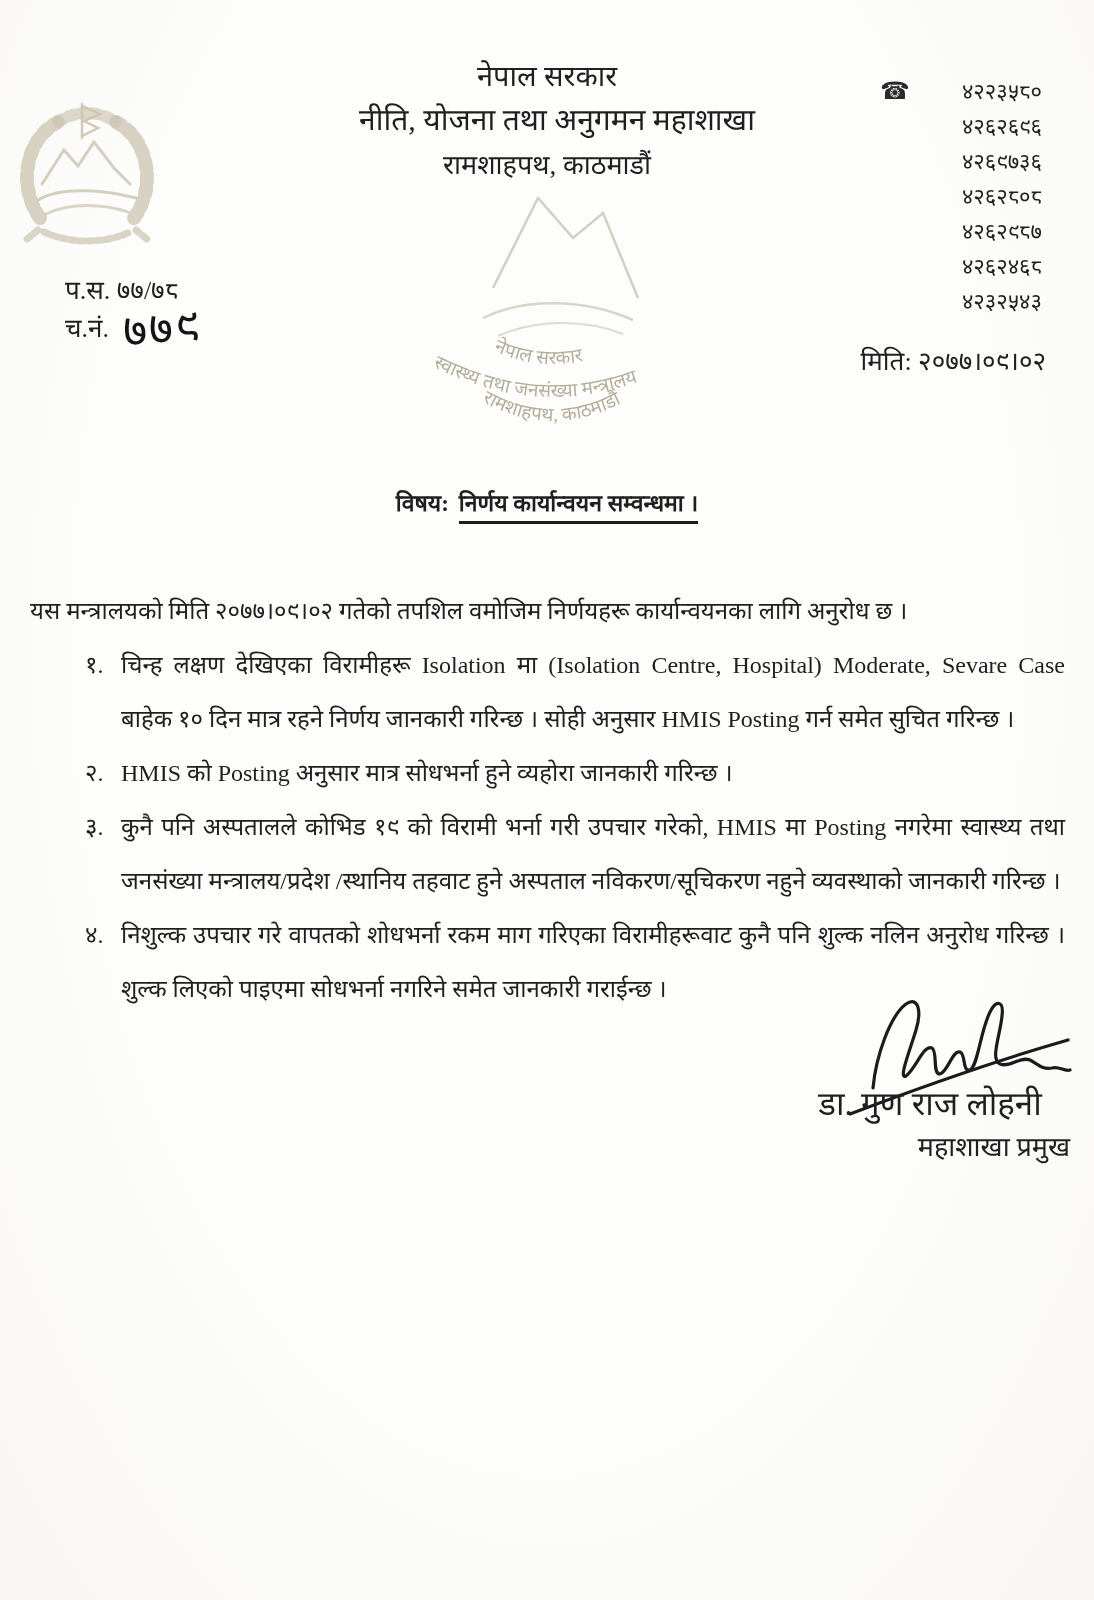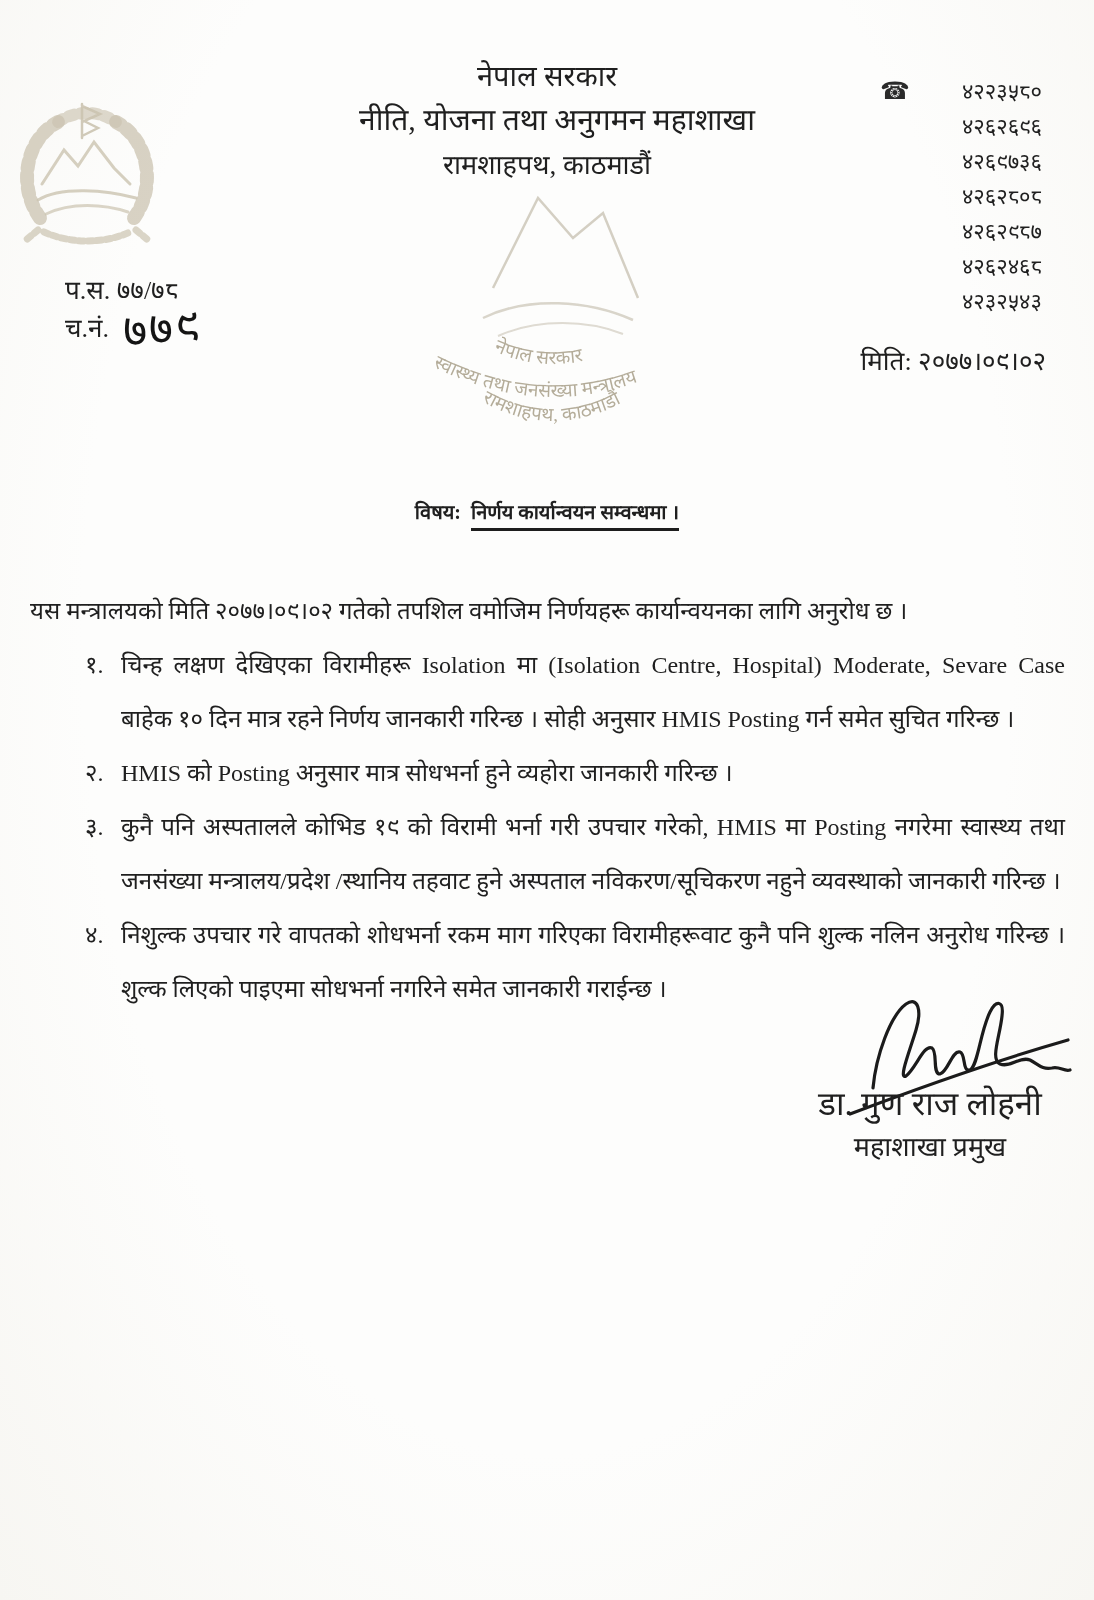--- a/index.html
+++ b/index.html
@@ -32,33 +32,33 @@
     font-family:"DejaVu Serif","Liberation Serif",serif;
   }
   
   .phones{position:absolute;top:74px;right:52px;width:130px;text-align:right;z-index:3;}
   .phone-row{font-size:22px;line-height:35px;white-space:nowrap;}
   .phone-icon{position:absolute;left:-32px;top:3px;font-size:24px;color:#2a2a2a;}
   
   .date-line{position:absolute;right:48px;top:342px;font-size:26px;z-index:3;}
   
   .recipient{position:absolute;left:30px;top:422px;font-size:27px;z-index:3;}
-  .subject{position:absolute;left:0;right:0;top:498px;text-align:center;font-size:20px;font-weight:bold;z-index:3;}
+  .subject{position:absolute;left:0;right:0;top:486px;text-align:center;font-size:23px;font-weight:bold;z-index:3;}
   .subject .u{border-bottom:3px solid #1d1d1d;padding-bottom:5px;margin-left:10px;}
   
   .intro{position:absolute;left:30px;top:584px;width:1038px;font-size:24px;line-height:54px;margin:0;z-index:3;}
   .points{position:absolute;left:85px;top:638px;width:980px;margin:0;padding:0;list-style:none;z-index:3;}
   .points li{position:relative;padding-left:36px;font-size:24px;line-height:54px;}
   .points .num{position:absolute;left:0;top:0;}
   .points .ptext{display:block;text-align:justify;}
   
   .sig-svg{position:absolute;left:828px;top:988px;width:250px;height:140px;z-index:3;}
   .sig-block{position:absolute;left:790px;top:1082px;width:280px;text-align:center;z-index:3;}
   .sig-name{font-size:33px;line-height:44px;}
-  .sig-title{font-size:27px;line-height:42px;}
+  .sig-title{font-size:27px;line-height:42px;text-align:right;}
 </style>
 </head>
 <body>
 
 <div class="page">
 
   <div class="emblem">
     <svg viewBox="0 0 142 158" width="142" height="158">
       <g fill="none" stroke="#c3baa4" stroke-linecap="round">
 

